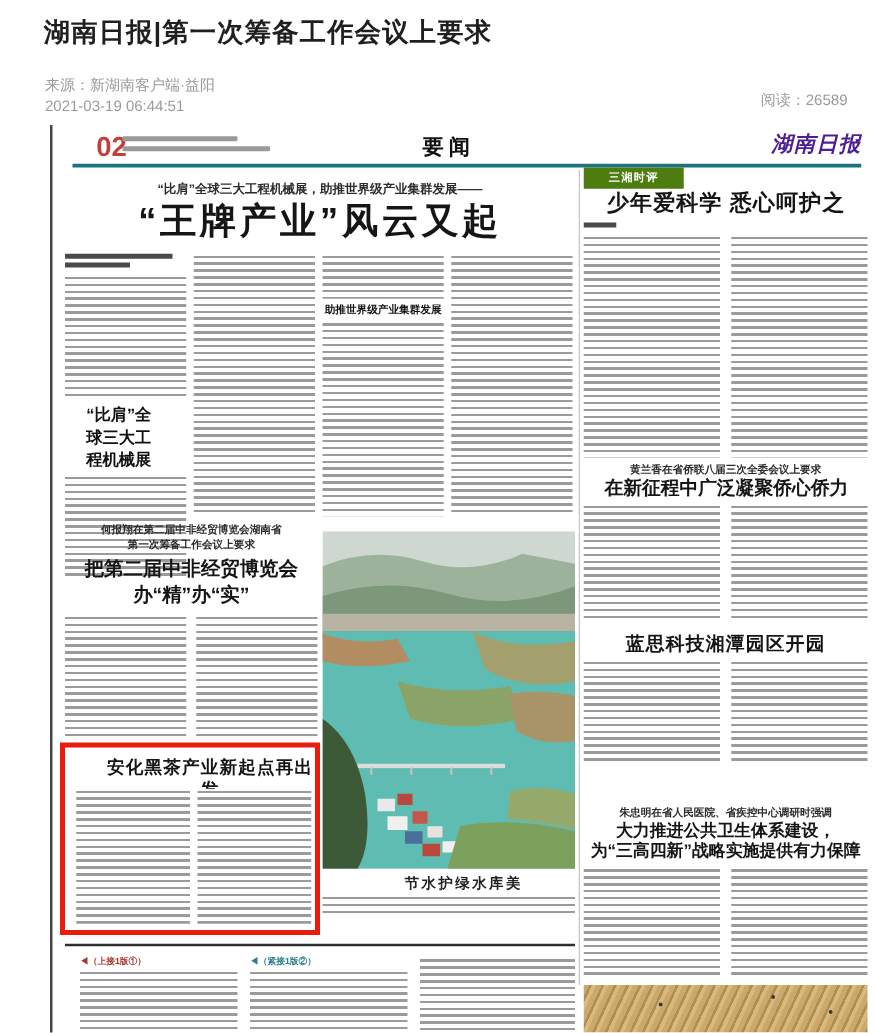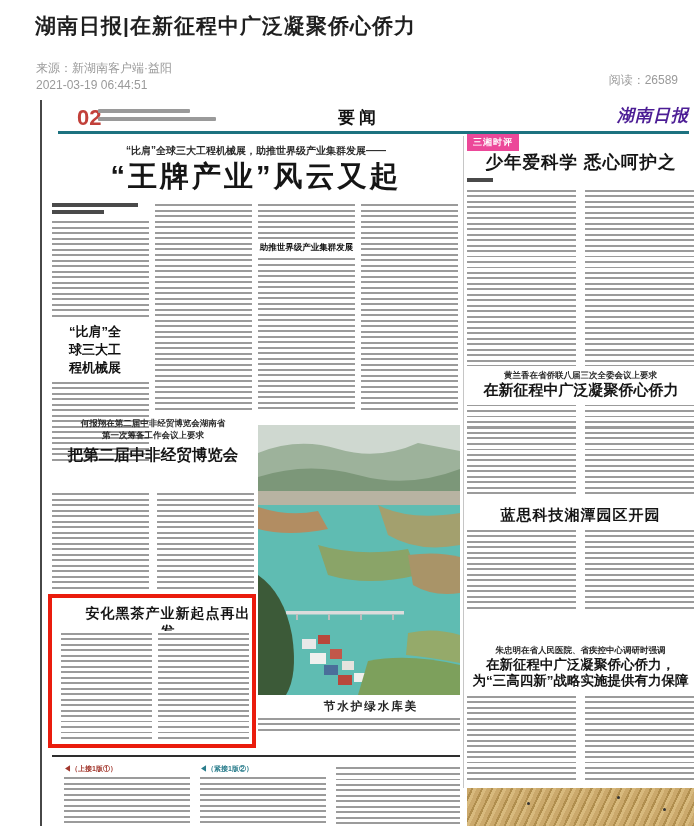--- a/index.html
+++ b/index.html
@@ -22,31 +22,31 @@
   .rule-teal { left:16px; right:8px; top:31px; height:3px; background:#1d7280; }
   .v-divider { left:421px; top:36px; height:652px; width:1px; background:#c6c6c6; }
 
   
   .micro { background:repeating-linear-gradient(#fff 0px, #fff 1.5px, #9b9b9b 1.5px, #9b9b9b 3.5px, #fff 3.5px, #fff 5.5px); }
   .bar { background:#4a4a4a; height:4px; }
 
   .kicker { font-weight:bold; color:#2b2b2b; text-align:center; }
   .headline { font-weight:900; color:#151515; text-align:center; }
 
-  .badge { background:#ec4899; color:#fff; font-size:9px; font-weight:bold; padding:2px 6px; letter-spacing:1px; }
+  .badge { background:#4d7c0f; color:#fff; font-size:9px; font-weight:bold; padding:2px 20px; letter-spacing:1px; }
   .redbox { border:4px solid #ea1c0d; background:#fff;padding-left:32px; }
   .cont-marker { font-size:7px; font-weight:bold; }
 
   .field-photo { background:repeating-linear-gradient(115deg, #cba96c 0 4px, #b08e4e 4px 6px, #d8ba7e 6px 9px); }
   .dot { width:3px; height:3px; background:#333; border-radius:50%; }
 </style>
 </head>
 <body>
 
-<div class="abs site-title">湖南日报|在新征程中广泛凝聚侨心侨力</div>
+<div class="abs site-title">湖南日报|第一次筹备工作会议上要求</div>
 <div class="abs meta src">来源：新湖南客户端·益阳</div>
 <div class="abs meta dt">2021-03-19 06:44:51</div>
 <div class="abs meta read">
   <span>阅读：</span><span>26589</span>
 </div>
 
 <div class="abs paper">
 
   <div class="abs pagenum">02</div>
   <div class="abs metabar" style="left:56px; top:9px; width:92px;"></div>
@@ -71,20 +71,21 @@
     <div class="micro" style="height:36px;"></div>
     <div style="font-size:8.5px; font-weight:bold; color:#111; margin:3px 0; text-align:center;">助推世界级产业集群发展</div>
     <div class="micro" style="height:156px;"></div>
   </div>
   <div class="abs micro" style="left:319px; top:103px; width:97px; height:210px;"></div>
 
   <div class="abs" style="left:10px; top:318px; width:202px;">
     <div class="kicker" style="font-size:8.5px;">何报翔在第二届中非经贸博览会湖南省</div>
     <div class="kicker" style="font-size:8.5px;">第一次筹备工作会议上要求</div>
     <div class="headline" style="font-size:15.5px; margin-top:3px;">把第二届中非经贸博览会</div>
+    <div class="headline" style="font-size:15.5px;">办“精”办“实”</div>
     <div class="micro abs" style="left:0; top:74px; width:97px; height:100px;"></div>
     <div class="micro abs" style="left:105px; top:74px; width:97px; height:100px;"></div>
   </div>
 
   <div class="abs redbox" style="left:6px; top:494px; width:208px; height:154px;">
     <div class="headline" style="font-size:14px; margin-top:7px; letter-spacing:1px;">安化黑茶产业新起点再出发</div>
     <div class="micro abs" style="left:9px; top:33px; width:91px; height:108px;"></div>
     <div class="micro abs" style="left:106px; top:33px; width:91px; height:108px;"></div>
   </div>
 
@@ -142,21 +143,21 @@
   <div class="abs kicker" style="left:425px; top:270px; width:227px; font-size:8.5px;">黄兰香在省侨联八届三次全委会议上要求</div>
   <div class="abs headline" style="left:423px; top:281px; width:232px; font-size:15px;">在新征程中广泛凝聚侨心侨力</div>
   <div class="abs micro" style="left:425px; top:303px; width:109px; height:94px;"></div>
   <div class="abs micro" style="left:543px; top:303px; width:109px; height:94px;"></div>
 
   <div class="abs headline" style="left:425px; top:406px; width:227px; font-size:15px; letter-spacing:1px;">蓝思科技湘潭园区开园</div>
   <div class="abs micro" style="left:425px; top:428px; width:109px; height:84px;"></div>
   <div class="abs micro" style="left:543px; top:428px; width:109px; height:84px;"></div>
 
   <div class="abs kicker" style="left:425px; top:545px; width:227px; font-size:8.5px;">朱忠明在省人民医院、省疾控中心调研时强调</div>
-  <div class="abs headline" style="left:425px; top:556px; width:227px; font-size:13.5px;">在新征程中广泛凝聚侨心侨力，</div>
+  <div class="abs headline" style="left:425px; top:556px; width:227px; font-size:13.5px;">大力推进公共卫生体系建设，</div>
   <div class="abs headline" style="left:425px; top:572px; width:227px; font-size:13.5px;">为“三高四新”战略实施提供有力保障</div>
   <div class="abs micro" style="left:425px; top:594px; width:109px; height:88px;"></div>
   <div class="abs micro" style="left:543px; top:594px; width:109px; height:88px;"></div>
 
   <div class="abs field-photo" style="left:425px; top:688px; width:227px; height:38px;">
     <div class="abs dot" style="left:60px; top:14px;"></div>
     <div class="abs dot" style="left:150px; top:8px;"></div>
     <div class="abs dot" style="left:196px; top:20px;"></div>
   </div>
 

